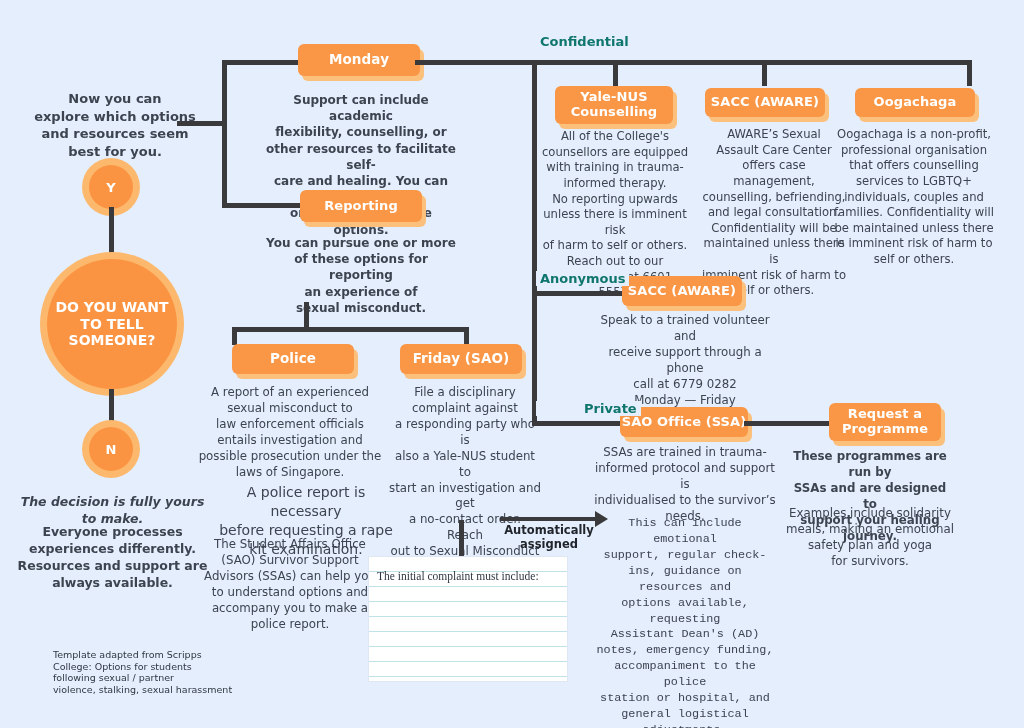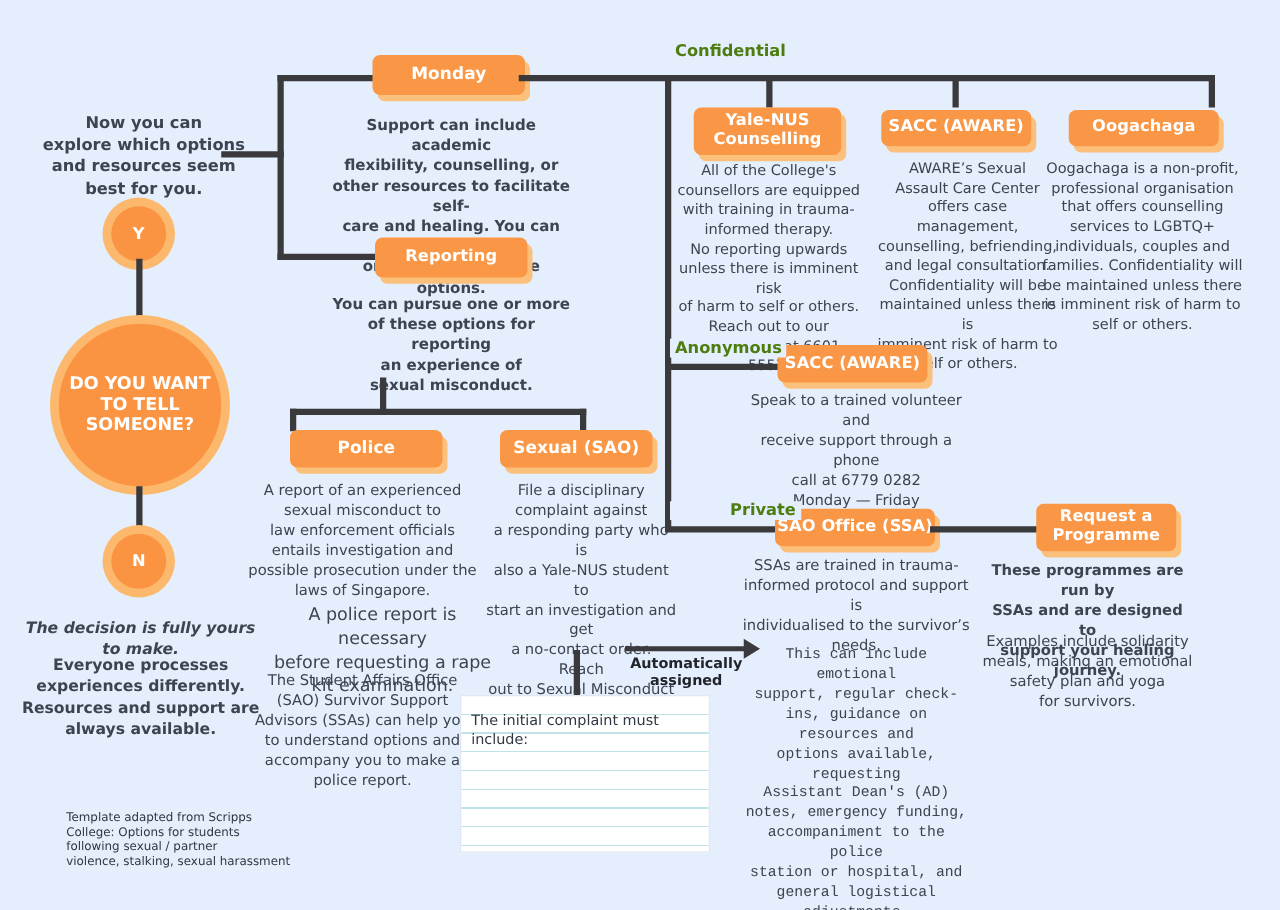--- a/index.html
+++ b/index.html
@@ -54,21 +54,21 @@
   .txt {
     position: absolute;
     color: #3d4450;
     text-align: center;
     line-height: 1.35;
   }
   .txt.bold { font-weight: 700; }
 
   .seclabel {
     position: absolute;
-    color: #4d7c0f;
+    color: #0f766e;
     font-weight: 700;
     font-size: 13px;
     background: #e4eefc;
     padding: 0 4px;
     z-index: 6;
   }
 
   .smallcap {
     position: absolute;
     color: #21252b;
@@ -167,21 +167,21 @@
 an experience of
 sexual misconduct.</div>
 
   <div class="ln v" style="left:304px; top:302px; height:28px;"></div>
   <div class="ln h" style="left:232px; top:327px; width:237px;"></div>
   <div class="ln v" style="left:232px; top:327px; height:18px;"></div>
   <div class="ln v" style="left:464px; top:327px; height:18px;"></div>
 
   <div class="pill" style="left:232px; top:344px; width:122px; height:30px; font-size:13.5px;">Police</div>
 
-  <div class="pill" style="left:400px; top:344px; width:122px; height:30px; font-size:13.5px;">Sexual (SAO)</div>
+  <div class="pill" style="left:400px; top:344px; width:122px; height:30px; font-size:13.5px;">Friday (SAO)</div>
 
   <div class="txt" style="left:196px; top:385px; width:188px; font-size:11.8px; white-space:pre-line;">A report of an experienced
 sexual misconduct to
 law enforcement officials
 entails investigation and
 possible prosecution under the
 laws of Singapore.</div>
   <div class="txt" style="left:212px; top:483px; width:188px; font-size:14px; white-space:pre-line;">A police report is necessary
 before requesting a rape
 kit examination.</div>
@@ -197,21 +197,21 @@
 a responding party who is
 also a Yale-NUS student to
 start an investigation and get
 a no-contact order. Reach
 out to Sexual Misconduct
 Coordinator via email or in
 person.</div>
 
   <div class="ln v" style="left:459px; top:520px; height:40px;"></div>
 
-  <div class="note" style="left:368px; top:556px; width:200px; height:126px;">
+  <div class="note" style="left:368px; top:556px; width:200px; height:126px;font-family:Liberation Serif, serif;">
     <div class="nt" style="left:8px; top:12px; width:186px;">The initial complaint must include:</div>
   </div>
   <style>
     .note ul li { font-size: 11.5px; line-height: 15px; color:#2f3742; }
   </style>
 
   <div class="ln v" style="left:532px; top:60px; height:363px;"></div>
 
   <div class="seclabel" style="left:536px; top:34px;">Confidential</div>
 

